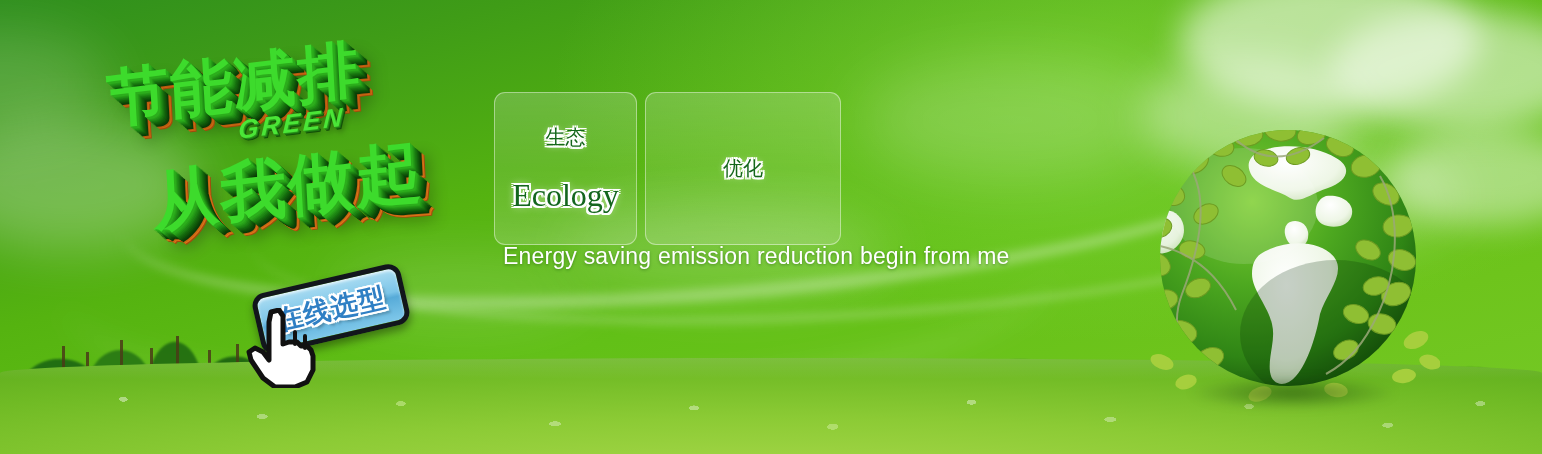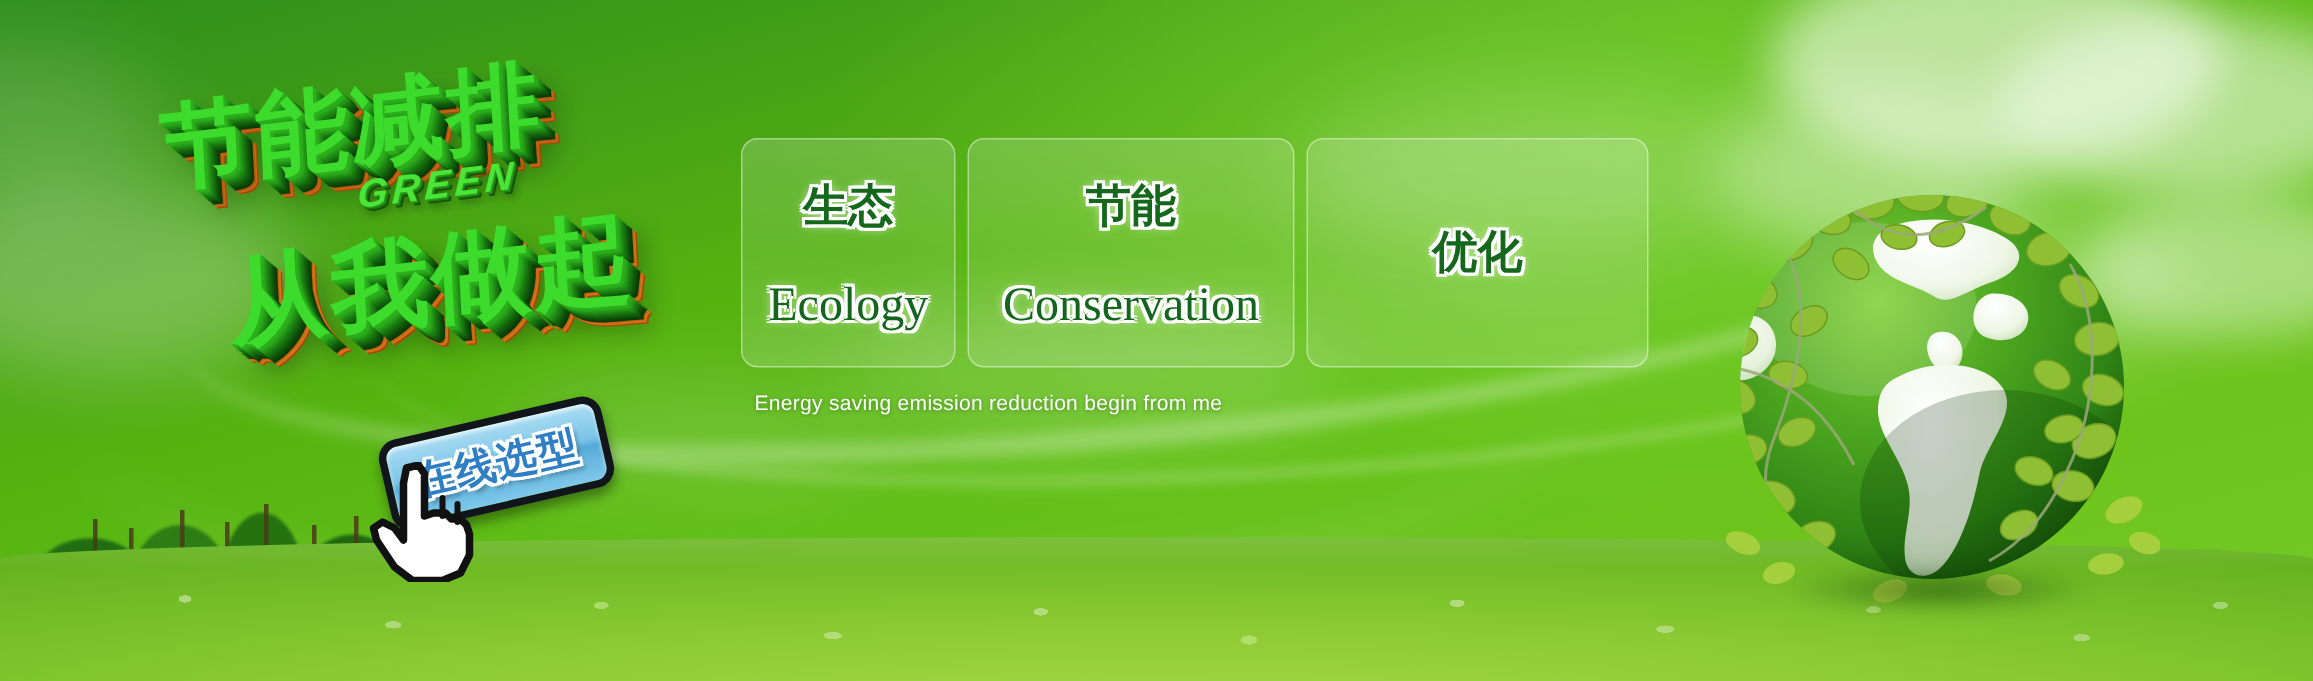--- a/index.html
+++ b/index.html
@@ -166,41 +166,41 @@
   .feature-box {
     width:143px; height:153px;
     border-radius:11px;
     background:linear-gradient(to bottom, rgba(255,255,255,0.19) 0%, rgba(255,255,255,0.10) 50%, rgba(255,255,255,0.16) 100%);
     border:1px solid rgba(255,255,255,0.42);
     display:flex; flex-direction:column; align-items:center; justify-content:center;
     gap:26px;
     padding:0 6px;
   }
   .feature-box.wide { width:218px; }
-  .feature-box.wide2 { width:228px; }
+  .feature-box.wide2 { width:196px; }
   .f-cn {
-    font-size:30px; font-weight:bold; white-space:nowrap;
+    font-size:20px; font-weight:normal; white-space:nowrap;
     color:#15671c;
     text-shadow:
       -2px -2px 0 #fff, 2px -2px 0 #fff, -2px 2px 0 #fff, 2px 2px 0 #fff,
       0 -2px 0 #fff, 0 2px 0 #fff, -2px 0 0 #fff, 2px 0 0 #fff,
       0 0 7px rgba(255,255,255,0.95);
   }
   .f-en {
     font-size:32px; font-weight:normal; white-space:nowrap;
     color:#14661e;
     text-shadow:
       -2px -2px 0 #fff, 2px -2px 0 #fff, -2px 2px 0 #fff, 2px 2px 0 #fff,
       0 -2px 0 #fff, 0 2px 0 #fff, -2px 0 0 #fff, 2px 0 0 #fff,
       0 0 8px rgba(255,255,255,0.95);
     font-family: Liberation Serif, serif;
   }
   #tagline {
-    position:absolute; left:503px; top:260px;
-    font-size:14px; color:#ffffff; white-space:nowrap;
+    position:absolute; left:503px; top:243px;
+    font-size:23px; color:#ffffff; white-space:nowrap;
     letter-spacing:0.2px;
     text-shadow:0 1px 3px rgba(20,70,10,0.45);
   }
 
   
   #globe-wrap { position:absolute; left:1140px; top:118px; width:300px; height:310px; }
   #globe-shadow {
     position:absolute; left:8px; top:252px; width:290px; height:46px;
     background:radial-gradient(ellipse 145px 23px at 50% 50%, rgba(18,60,8,0.55) 0%, rgba(18,60,8,0) 72%);
     filter:blur(5px);
@@ -252,24 +252,20 @@
       <path d="M26 4 L34 2 L38 8 L38 36 L44 34 L52 34 L56 38 L62 38 L66 42 L68 48 L68 62
                L62 74 L50 79 L30 79 L18 70 L6 52 L4 44 L10 40 L18 44 L24 52 L24 14 Z" fill="#ffffff" stroke="#111111" stroke-width="5" stroke-linejoin="round"></path>
       <path d="M38 36 L38 22 M50 36 L50 24 M60 40 L60 28" stroke="#111111" stroke-width="4" stroke-linecap="round" fill="none"></path>
     </svg>
   </div>
 
   <div id="features">
     <div class="feature-box">
       <span class="f-cn">生态</span>
       <span class="f-en">Ecology</span>
-    </div>
-    <div class="feature-box wide">
-      <span class="f-cn">节能</span>
-      <span class="f-en">Conservation</span>
     </div>
     <div class="feature-box wide2">
       <span class="f-cn">优化</span>
     </div>
   </div>
 
   <div id="tagline">Energy saving emission reduction begin from me</div>
 
   <div id="globe-wrap">
     <div id="globe-shadow"></div>

